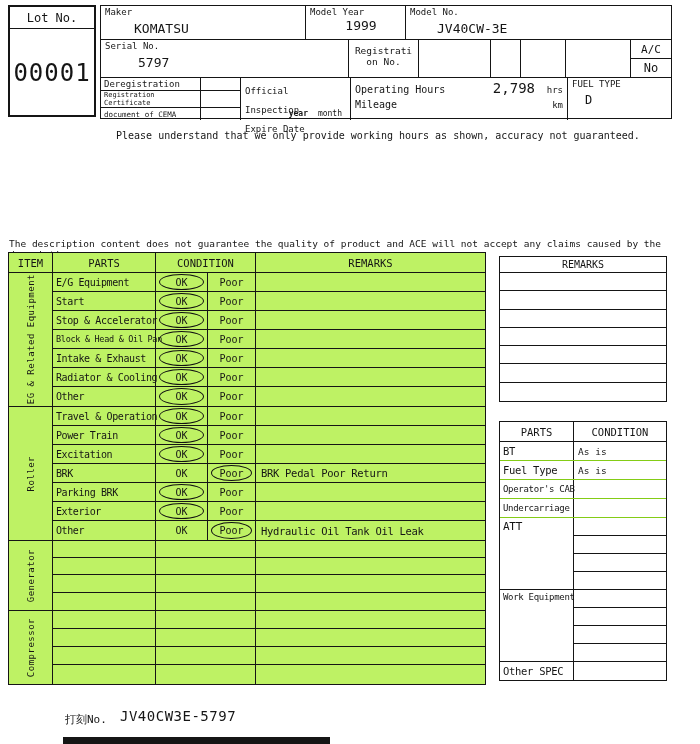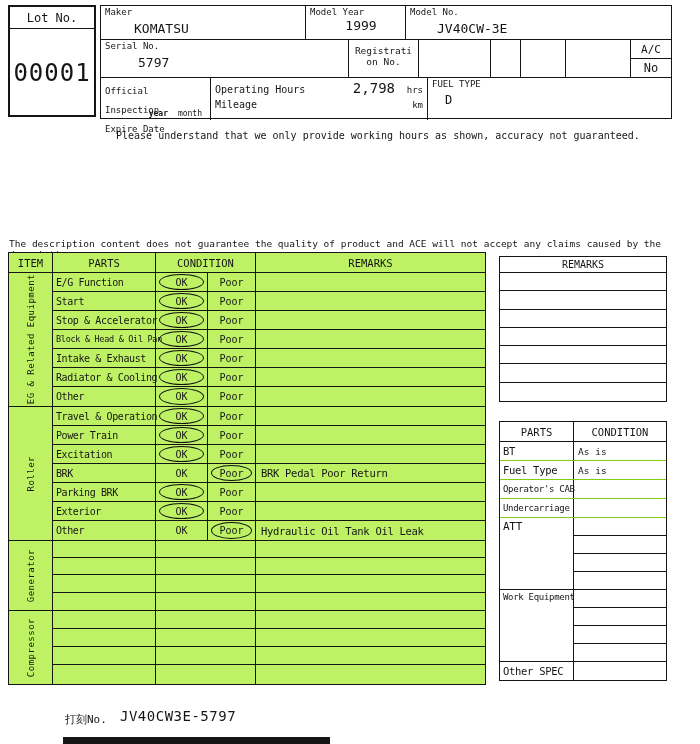--- a/index.html
+++ b/index.html
@@ -141,20 +141,34 @@
       <div class="hcell e1"></div>
       <div class="hcell e2"></div>
       <div class="hcell e3"></div>
       <div class="hcell e4"></div>
       <div class="hcell cell-ac">
         <div class="ac-top">A/C</div>
         <div class="ac-bot">No</div>
       </div>
     </div>
     <div class="hrow" id="row3">
+      <div class="dereg-block">
+        <div class="dereg-row">
+          <div class="dereg-txt d0">Deregistration</div>
+          <div class="dereg-empty"></div>
+        </div>
+        <div class="dereg-row">
+          <div class="dereg-txt d1">Registration Certificate</div>
+          <div class="dereg-empty"></div>
+        </div>
+        <div class="dereg-row">
+          <div class="dereg-txt d2">document of CEMA</div>
+          <div class="dereg-empty"></div>
+        </div>
+      </div>
       <div class="hcell cell-inspect">
         <span class="inspect-lbl">Official Inspection
 Expire Date</span>
         <span class="ym">
           <span class="y">year</span>
           <span class="m">month</span>
         </span>
       </div>
       <div class="hcell cell-oper">
         <div class="op-row">
@@ -185,21 +199,21 @@
       <div class="h-rem">REMARKS</div>
     </div>
 
     <div class="tgroup">
       <div class="gl">
           <span class="vlabel">EG &amp; Related Equipment</span>
         </div>
       <div class="grows">
         <div class="trow">
           <div class="pc">
-              <span class="pt">E/G Function</span>
+              <span class="pt">E/G Equipment</span>
             </div>
           <div class="cc okc circled">
               <span class="ring"></span>
               <span class="ct">OK</span>
             </div>
           <div class="cc poorc">
               <span class="ct">Poor</span>
             </div>
           <div class="rc"></div>
         </div>

